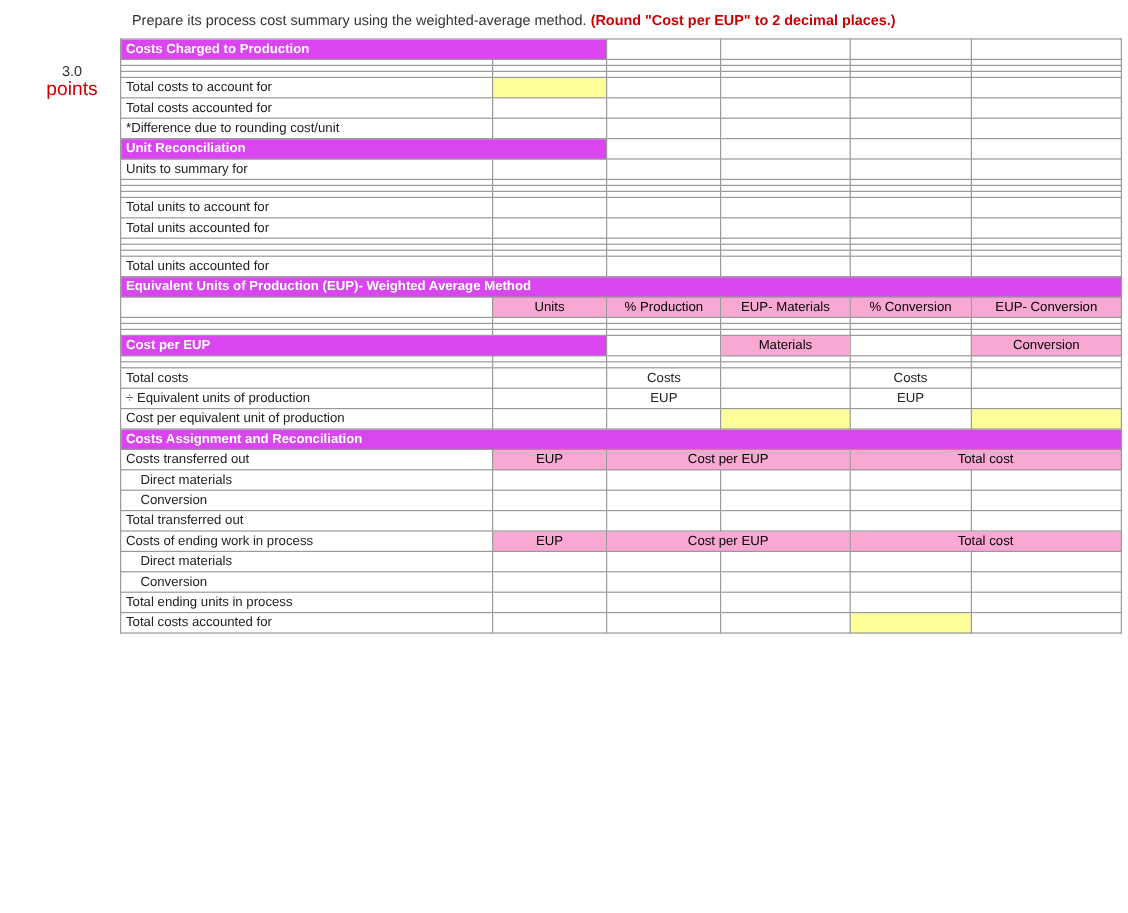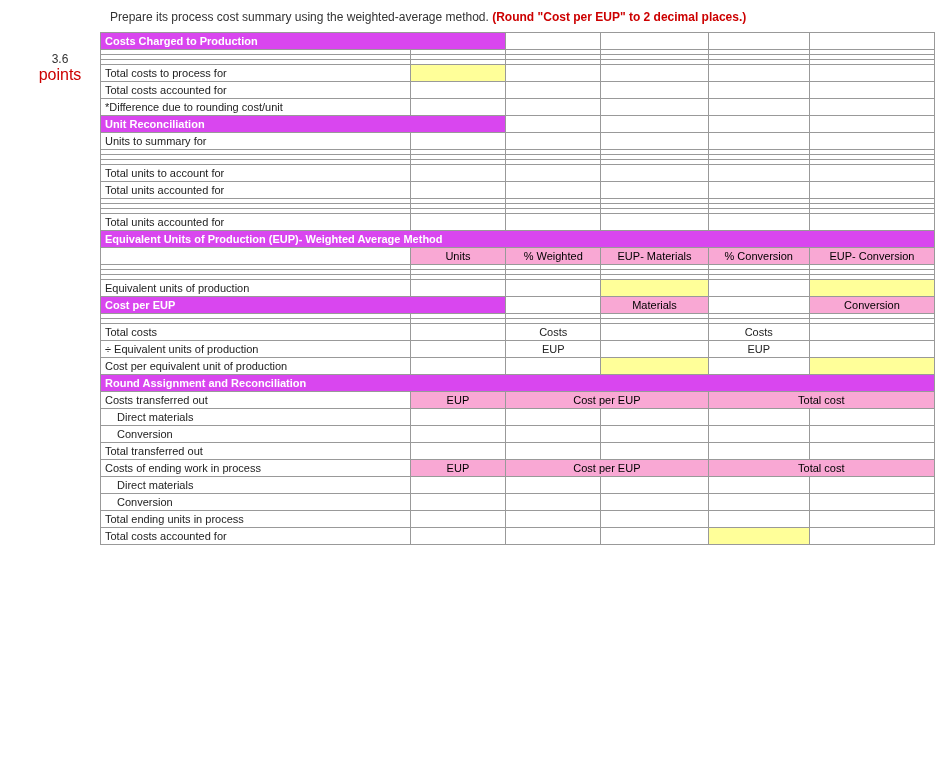--- a/index.html
+++ b/index.html
@@ -90,21 +90,21 @@
     </div>
     <div class="instruction-text">
       <span>Prepare its process cost summary using the weighted-average method.</span>
       <span class="bold-red">(Round "Cost per EUP" to 2 decimal places.)</span>
     </div>
   </div>
 
   <div class="main-content">
     <div class="left-col">
       <div style="padding-top:20px; text-align:center;">
-        <div style="font-size:12px; color:#333;">3.6</div>
+        <div style="font-size:12px; color:#333;">3.0</div>
         <div style="font-size:16px; color:#c00;">points</div>
       </div>
     </div>
 
     <div class="table-container">
       <table class="main-table">
 
         <colgroup>
           <col style="width:260px;">
           <col style="width:80px;">
@@ -140,21 +140,21 @@
         </tr>
         <tr>
           <td class="row-white"></td>
           <td class="row-white"></td>
           <td class="row-white"></td>
               <td class="row-white"></td>
               <td class="row-white"></td>
               <td class="row-white"></td>
         </tr>
         <tr>
-          <td class="row-white">Total costs to process for</td>
+          <td class="row-white">Total costs to account for</td>
           <td class="cell-yellow"></td>
           <td class="row-white"></td>
               <td class="row-white"></td>
               <td class="row-white"></td>
               <td class="row-white"></td>
         </tr>
         <tr>
           <td class="row-white">Total costs accounted for</td>
           <td class="row-white"></td>
           <td class="row-white"></td>
@@ -259,21 +259,21 @@
               <td class="row-white"></td>
         </tr>
 
         <tr>
           <td class="header-blue" colspan="6">Equivalent Units of Production (EUP)- Weighted Average Method</td>
         </tr>
 
         <tr>
           <td class="row-white" style="border:1px solid #999;"></td>
           <td class="header-blue-light text-center">Units</td>
-          <td class="header-blue-light text-center">% Weighted</td>
+          <td class="header-blue-light text-center">% Production</td>
           <td class="header-blue-light text-center">EUP- Materials</td>
           <td class="header-blue-light text-center">% Conversion</td>
           <td class="header-blue-light text-center">EUP- Conversion</td>
         </tr>
 
         <tr>
           <td class="row-white"></td>
           <td class="row-white"></td>
           <td class="row-white"></td>
           <td class="row-white"></td>
@@ -289,80 +289,72 @@
           <td class="row-white"></td>
         </tr>
         <tr>
           <td class="row-white"></td>
           <td class="row-white"></td>
           <td class="row-white"></td>
           <td class="row-white"></td>
           <td class="row-white"></td>
           <td class="row-white"></td>
         </tr>
-        <tr>
-          <td class="row-white">Equivalent units of production</td>
+
+        <tr>
+          <td class="header-blue" colspan="2">Cost per EUP</td>
+          <td class="row-white"></td>
+          <td class="header-blue-light text-center">Materials</td>
+          <td class="row-white"></td>
+          <td class="header-blue-light text-center">Conversion</td>
+        </tr>
+
+        <tr>
+          <td class="row-white"></td>
+          <td class="row-white"></td>
+          <td class="row-white"></td>
+          <td class="row-white"></td>
+          <td class="row-white"></td>
+          <td class="row-white"></td>
+        </tr>
+        <tr>
+          <td class="row-white"></td>
+          <td class="row-white"></td>
+          <td class="row-white"></td>
+          <td class="row-white"></td>
+          <td class="row-white"></td>
+          <td class="row-white"></td>
+        </tr>
+        <tr>
+          <td class="row-white">Total costs</td>
+          <td class="row-white"></td>
+          <td class="text-center row-white">Costs</td>
+          <td class="row-white"></td>
+          <td class="text-center row-white">Costs</td>
+          <td class="row-white"></td>
+        </tr>
+        <tr>
+          <td class="row-white">÷ Equivalent units of production</td>
+          <td class="row-white"></td>
+          <td class="text-center row-white">EUP</td>
+          <td class="row-white"></td>
+          <td class="text-center row-white">EUP</td>
+          <td class="row-white"></td>
+        </tr>
+        <tr>
+          <td class="row-white">Cost per equivalent unit of production</td>
           <td class="row-white"></td>
           <td class="row-white"></td>
           <td class="cell-yellow"></td>
           <td class="row-white"></td>
           <td class="cell-yellow"></td>
         </tr>
 
         <tr>
-          <td class="header-blue" colspan="2">Cost per EUP</td>
-          <td class="row-white"></td>
-          <td class="header-blue-light text-center">Materials</td>
-          <td class="row-white"></td>
-          <td class="header-blue-light text-center">Conversion</td>
-        </tr>
-
-        <tr>
-          <td class="row-white"></td>
-          <td class="row-white"></td>
-          <td class="row-white"></td>
-          <td class="row-white"></td>
-          <td class="row-white"></td>
-          <td class="row-white"></td>
-        </tr>
-        <tr>
-          <td class="row-white"></td>
-          <td class="row-white"></td>
-          <td class="row-white"></td>
-          <td class="row-white"></td>
-          <td class="row-white"></td>
-          <td class="row-white"></td>
-        </tr>
-        <tr>
-          <td class="row-white">Total costs</td>
-          <td class="row-white"></td>
-          <td class="text-center row-white">Costs</td>
-          <td class="row-white"></td>
-          <td class="text-center row-white">Costs</td>
-          <td class="row-white"></td>
-        </tr>
-        <tr>
-          <td class="row-white">÷ Equivalent units of production</td>
-          <td class="row-white"></td>
-          <td class="text-center row-white">EUP</td>
-          <td class="row-white"></td>
-          <td class="text-center row-white">EUP</td>
-          <td class="row-white"></td>
-        </tr>
-        <tr>
-          <td class="row-white">Cost per equivalent unit of production</td>
-          <td class="row-white"></td>
-          <td class="row-white"></td>
-          <td class="cell-yellow"></td>
-          <td class="row-white"></td>
-          <td class="cell-yellow"></td>
-        </tr>
-
-        <tr>
-          <td class="header-blue" colspan="6">Round Assignment and Reconciliation</td>
+          <td class="header-blue" colspan="6">Costs Assignment and Reconciliation</td>
         </tr>
 
         <tr>
           <td class="row-white">Costs transferred out</td>
           <td class="header-blue-light text-center">EUP</td>
           <td class="header-blue-light text-center" colspan="2">
             <span>Cost per EUP</span>
           </td>
           <td class="header-blue-light text-center" colspan="2">
             <span>Total cost</span>

